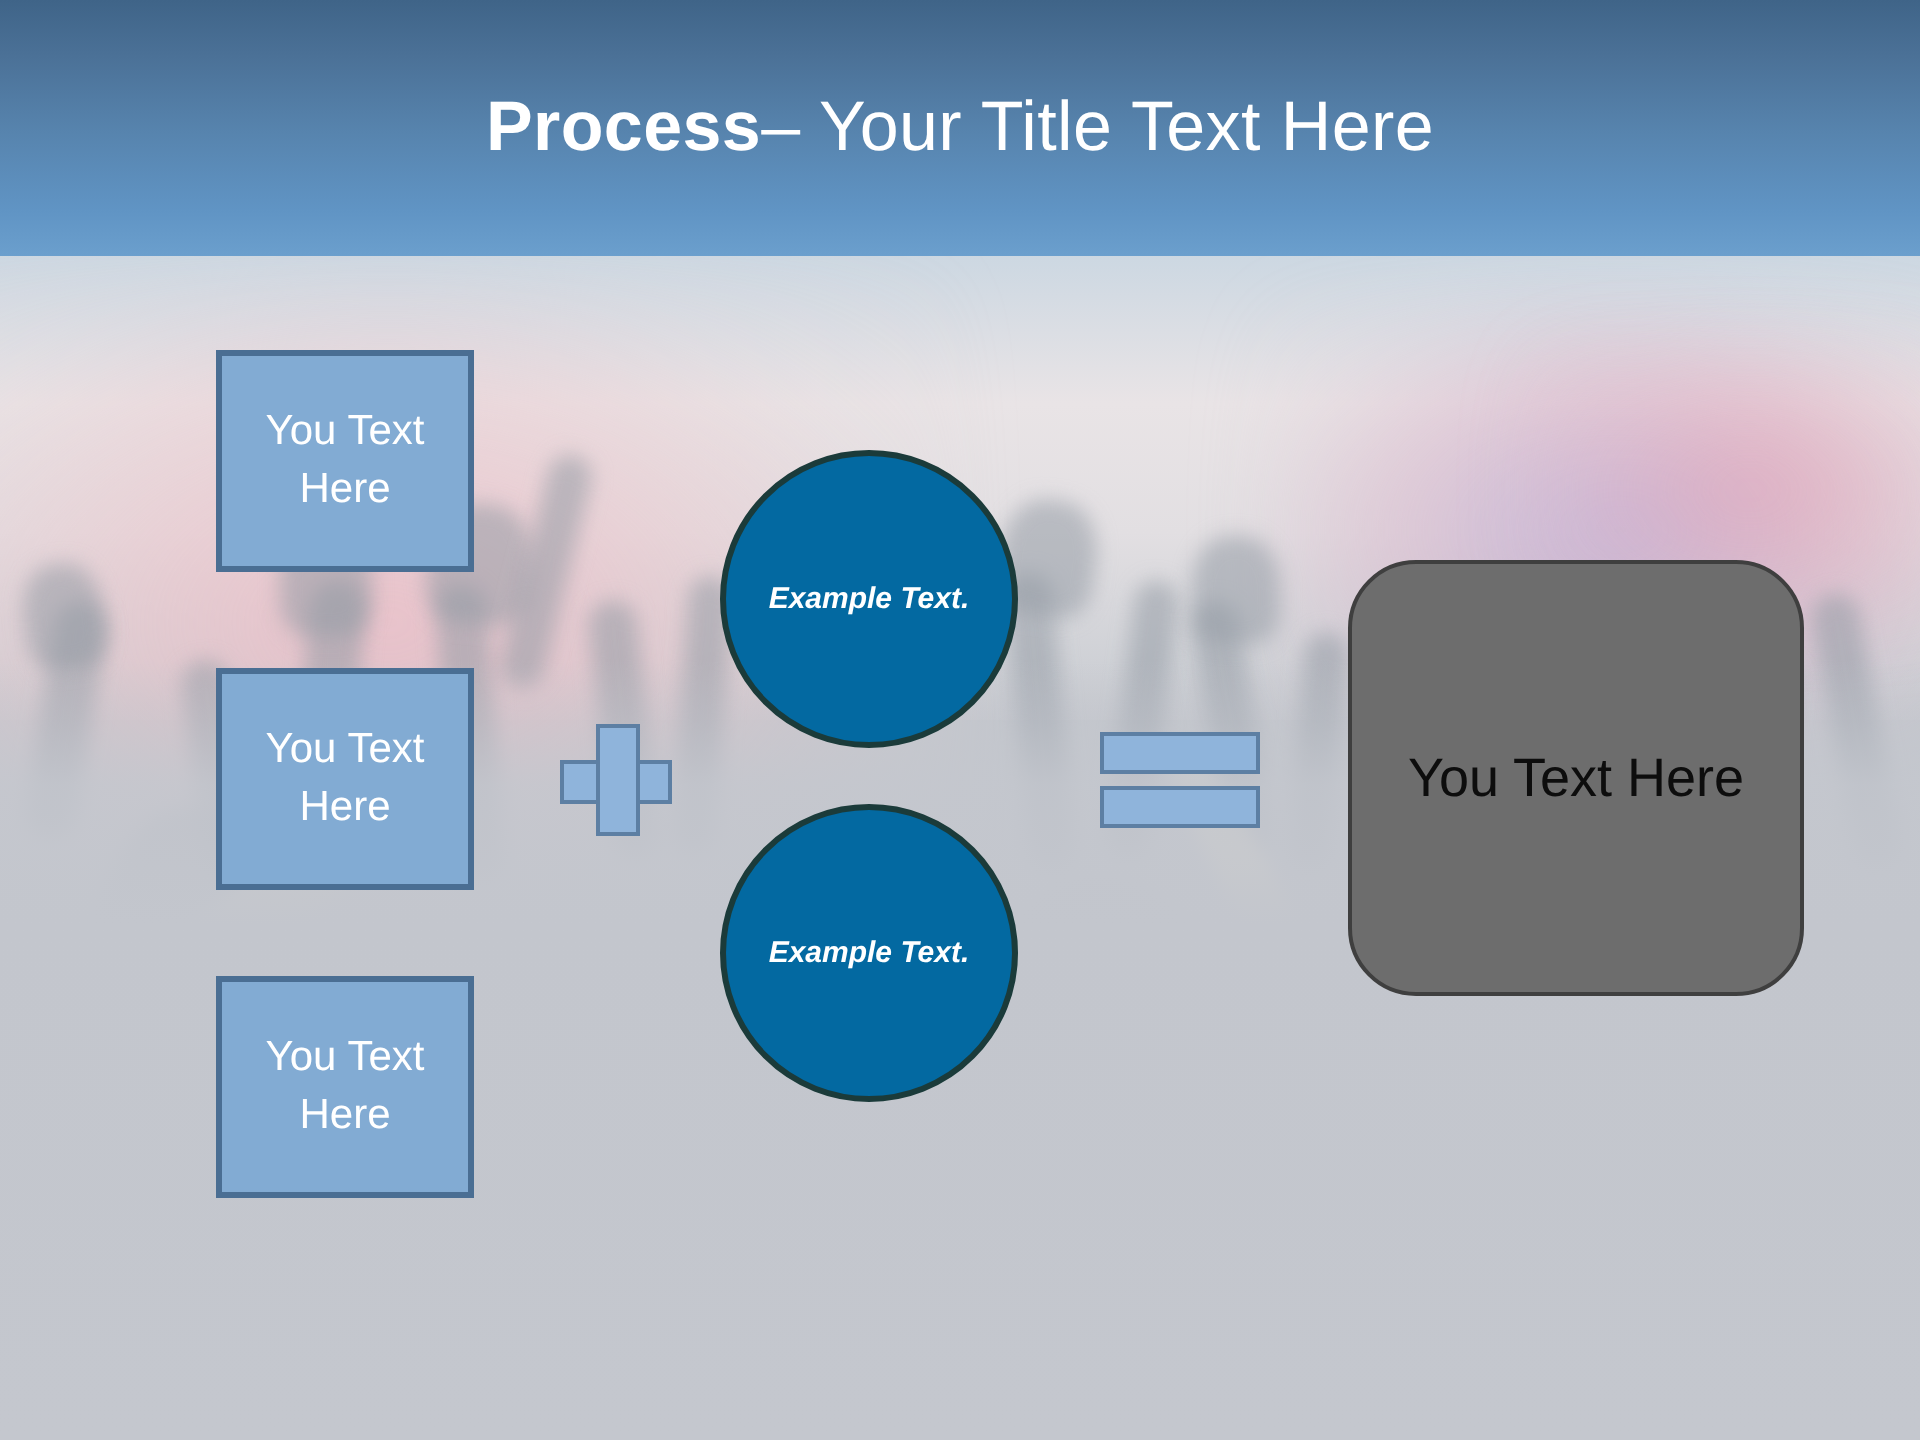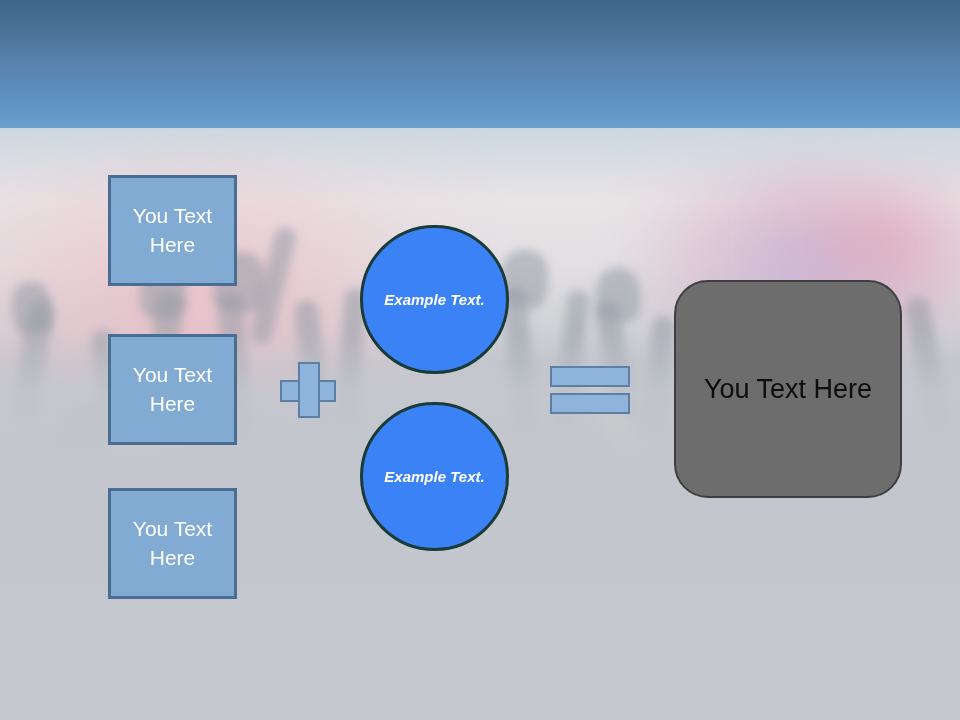--- a/index.html
+++ b/index.html
@@ -223,21 +223,21 @@
   }
   .eq-top    { top: 0px; }
   .eq-bottom { top: 27px; }
 
   
   .circle {
     position: absolute;
     width: 149px;
     height: 149px;
     border-radius: 50%;
-    background: #3b82f6;
+    background: #0369a1;
     border: 3px solid #1b3b3a;
     box-sizing: border-box;
     display: flex;
     align-items: center;
     justify-content: center;
     text-align: center;
     color: #ffffff;
     font-size: 15px;
     font-weight: bold;
     font-style: italic;
@@ -313,20 +313,24 @@
     <div class="lens-flare" style="left:650px; top:520px; width:120px; height:120px; background:radial-gradient(circle,rgba(150,222,224,0.30) 0%,rgba(170,220,225,0.10) 55%,rgba(190,220,225,0) 100%);"></div>
     <div class="lens-flare" style="left:742px; top:536px; width:90px;  height:90px;  background:radial-gradient(circle,rgba(220,190,150,0.26) 0%,rgba(225,200,170,0.08) 60%,rgba(230,210,190,0) 100%);"></div>
     <div class="lens-flare" style="left:112px; top:668px; width:56px;  height:34px;  background:radial-gradient(circle,rgba(246,170,140,0.42) 0%,rgba(246,190,160,0) 100%);"></div>
     <div class="lens-flare" style="left:124px; top:700px; width:120px; height:28px;  background:radial-gradient(circle,rgba(246,180,150,0.30) 0%,rgba(246,200,170,0) 100%);"></div>
     <div class="lens-flare" style="left:790px; top:618px; width:120px; height:40px;  background:radial-gradient(circle,rgba(250,186,132,0.45) 0%,rgba(250,200,160,0) 100%);"></div>
 
     <div class="bg-lower"></div>
   </div>
 
   <div class="title-band"></div>
+  <div class="title-text">
+    <span class="title-strong">Process </span>
+      <span class="title-rest">– Your Title Text Here</span>
+  </div>
 
   <div class="inbox" id="inbox-1">
     <span>You Text Here</span>
   </div>
   <div class="inbox" id="inbox-2">
     <span>You Text Here</span>
   </div>
   <div class="inbox" id="inbox-3">
     <span>You Text Here</span>
   </div>

